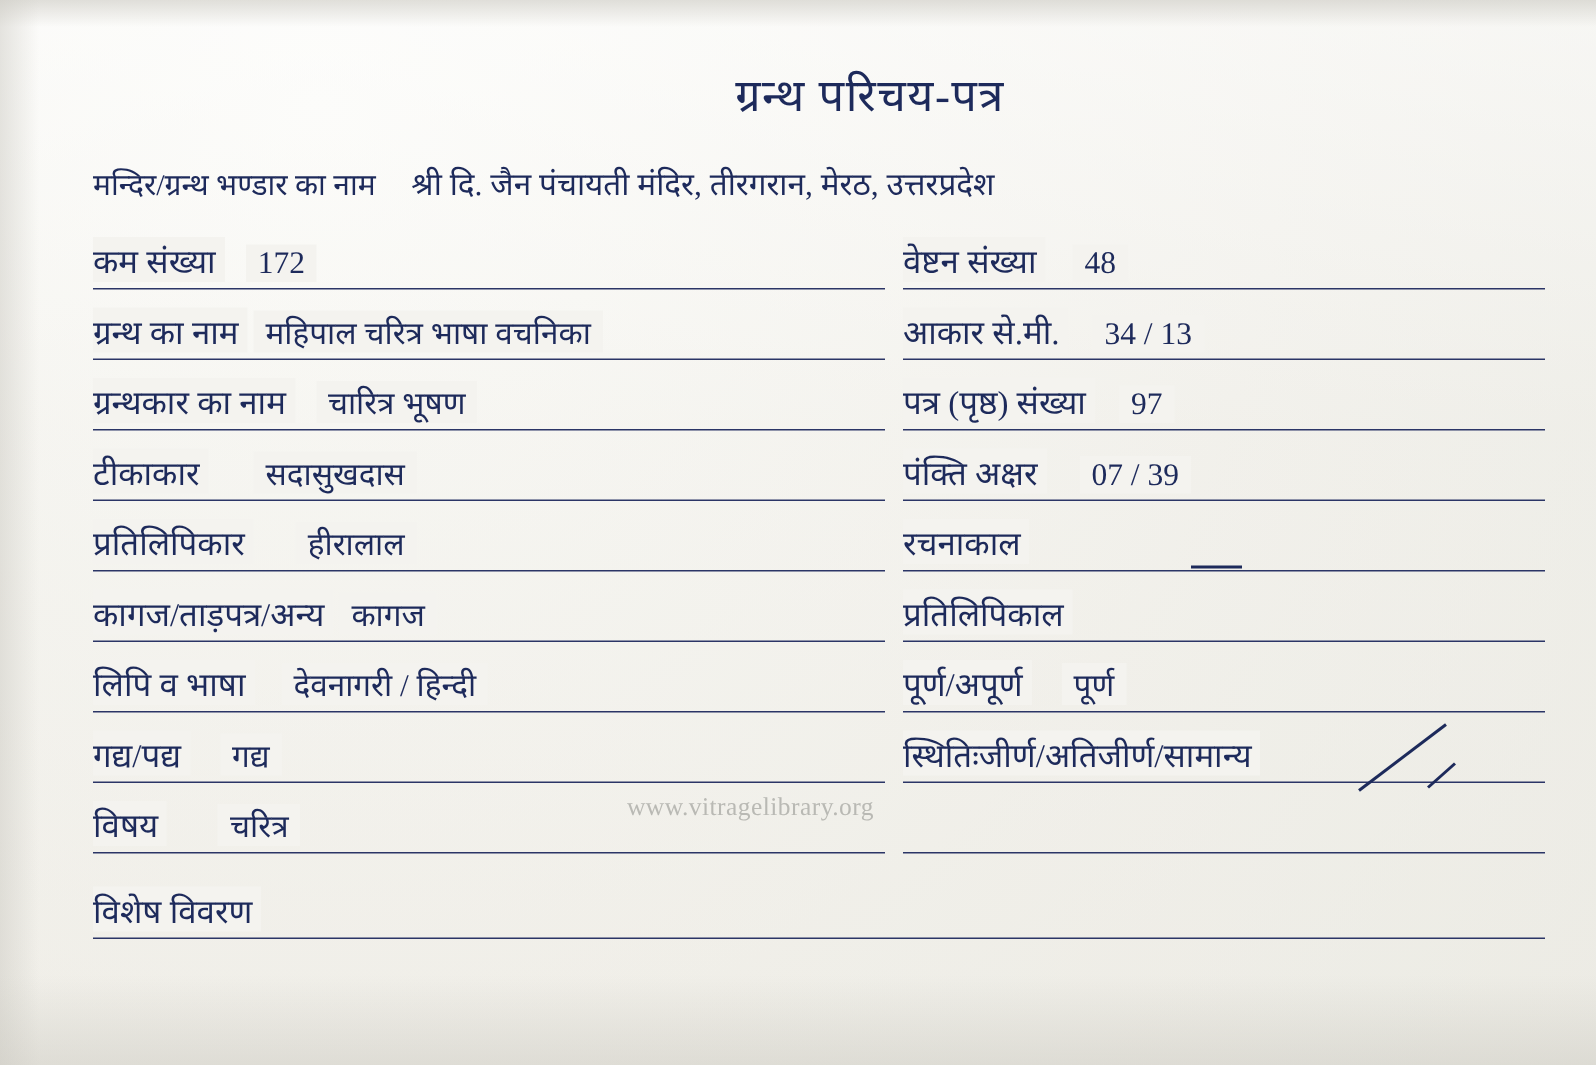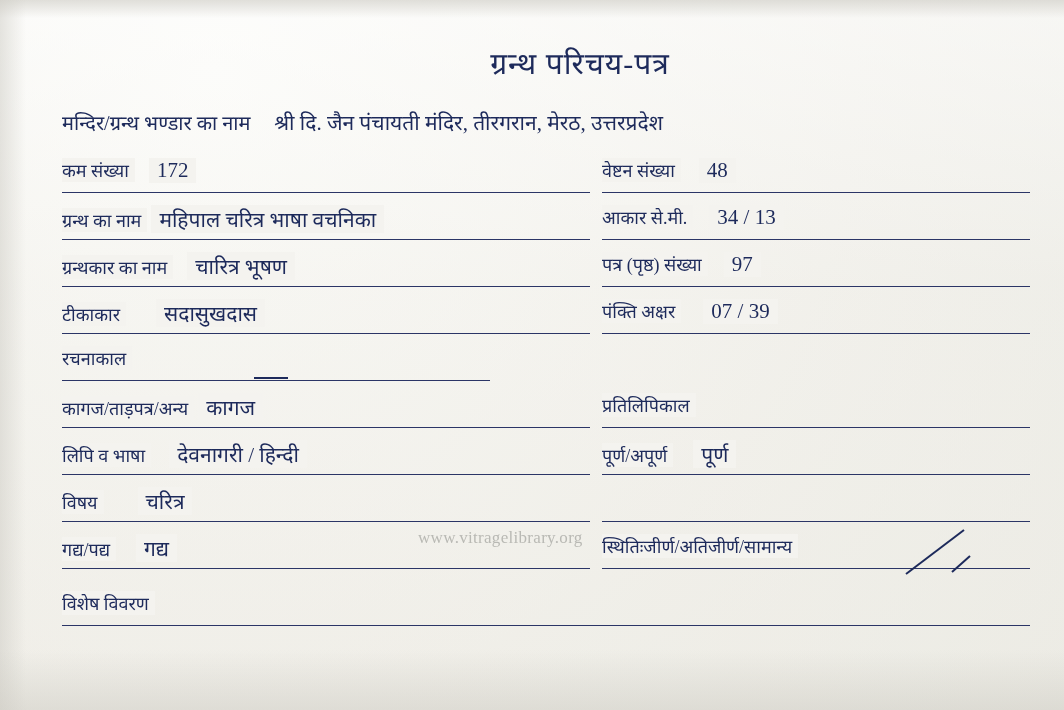--- a/index.html
+++ b/index.html
@@ -73,21 +73,21 @@
     align-items: baseline;
     box-sizing: border-box;
     height: 47px;
   }
   .cell.left  { width: 540px; }
   .cell.right { width: 428px; }
   .cell.full  { width: 968px; }
 
   .lbl {
     font-family: "Liberation Serif", serif;
-    font-size: 18px;
+    font-size: 22px;
     color: #1d2a5b;
     white-space: nowrap;
     padding-right: 6px;
     position: relative;
     z-index: 2;
     background: transparent;
     text-align: right;
   }
   .val {
     font-family: "Liberation Serif", serif;
@@ -229,20 +229,25 @@
         <span class="val masktext" style="margin-left:30px;">सदासुखदास</span>
       </div>
       <div class="cell right">
         <div class="rule"></div>
         <span class="lbl masktext">पंक्ति अक्षर</span>
         <span class="val masktext" style="margin-left:22px;">07 / 39</span>
       </div>
     </div>
 
     <div class="row">
+      <div class="cell left">
+        <div class="rule"></div>
+        <span class="lbl masktext">प्रतिलिपिकार</span>
+        <span class="val masktext" style="margin-left:28px;">हीरालाल</span>
+      </div>
       <div class="cell right">
         <div class="rule"></div>
         <span class="lbl masktext">रचनाकाल</span>
         <span class="val masktext" style="margin-left:18px;"></span>
         <div class="short-rule" style="left:192px; width:34px;"></div>
       </div>
     </div>
 
     <div class="row">
       <div class="cell left">
@@ -259,51 +264,51 @@
     <div class="row">
       <div class="cell left">
         <div class="rule"></div>
         <span class="lbl masktext">लिपि व भाषा</span>
         <span class="val masktext" style="margin-left:18px;">देवनागरी / हिन्दी</span>
       </div>
       <div class="cell right">
         <div class="rule"></div>
         <span class="lbl masktext">पूर्ण/अपूर्ण</span>
         <span class="val masktext" style="margin-left:20px;">पूर्ण</span>
-      </div>
-    </div>
-
-    <div class="row">
-      <div class="cell left">
-        <div class="rule"></div>
-        <span class="lbl masktext">विषय</span>
-        <span class="val masktext" style="margin-left:34px;">चरित्र</span>
-      </div>
-      <div class="cell right">
-        <div class="rule"></div>
       </div>
     </div>
 
     <div class="row">
       <div class="cell left">
         <div class="rule"></div>
         <span class="lbl masktext">गद्य/पद्य</span>
         <span class="val masktext" style="margin-left:20px;">गद्य</span>
       </div>
       <div class="cell right">
         <div class="rule"></div>
         <span class="lbl masktext">स्थितिःजीर्ण/अतिजीर्ण/सामान्य</span>
         <span class="val masktext"></span>
         <svg class="strike" width="120" height="60" viewBox="0 0 120 60" style="left:250px; top:-8px;">
           <path d="M112 4 L54 48" stroke="#1d2a5b" stroke-width="2" fill="none"></path>
           <path d="M100 46 L118 30" stroke="#1d2a5b" stroke-width="2" fill="none"></path>
         </svg>
       </div>
     </div>
 
+    <div class="row">
+      <div class="cell left">
+        <div class="rule"></div>
+        <span class="lbl masktext">विषय</span>
+        <span class="val masktext" style="margin-left:34px;">चरित्र</span>
+      </div>
+      <div class="cell right">
+        <div class="rule"></div>
+      </div>
+    </div>
+
     <div class="row" style="margin-top:10px;">
       <div class="cell full">
         <div class="rule"></div>
         <span class="lbl masktext">विशेष विवरण</span>
         <span class="val masktext"></span>
       </div>
     </div>
 
   </div>
 

